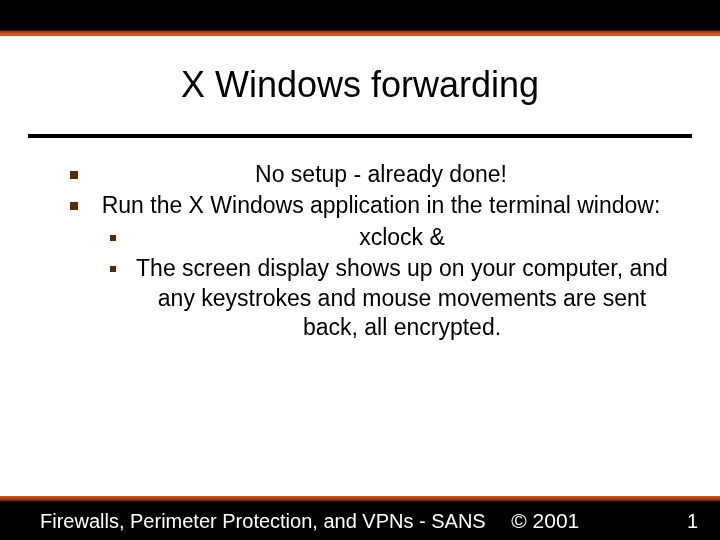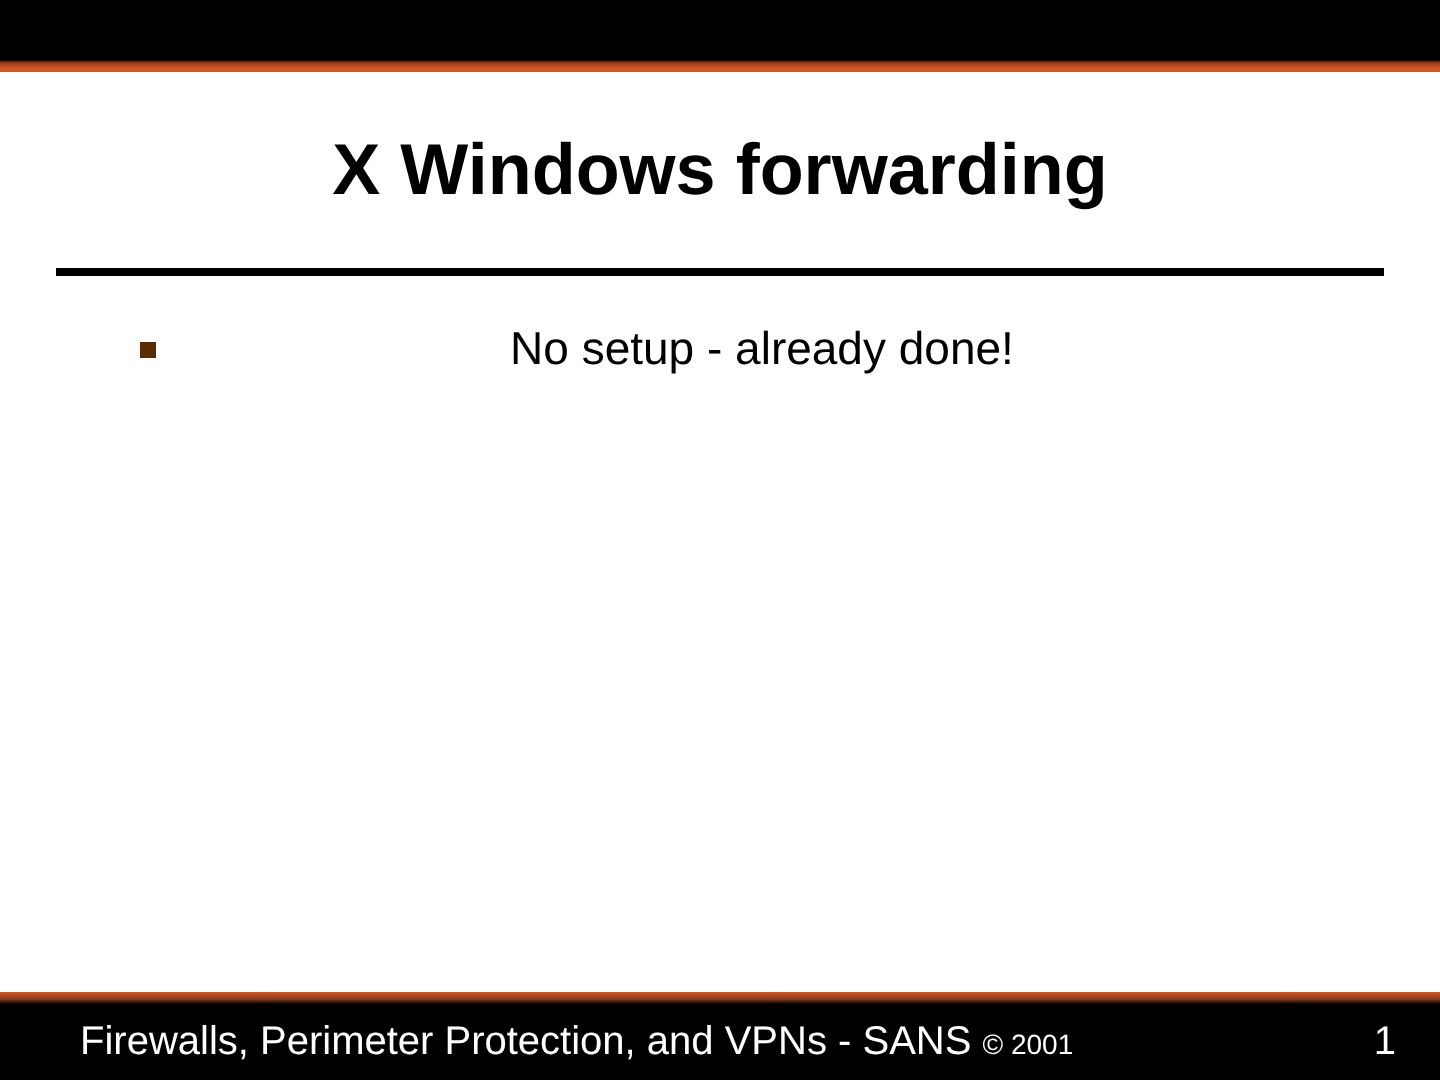--- a/index.html
+++ b/index.html
@@ -13,21 +13,21 @@
     height: 36px;
     background: linear-gradient(to bottom, #000000 0%, #000000 88%, #8b3a1a 92%, #d15a24 100%);
     border-bottom: 2px solid #d15a24;
   }
   .title-area {
     text-align: center;
     padding: 28px 20px 14px 20px;
   }
   .title {
     font-size: 36px;
-    font-weight: 700;
+    font-weight: 400;
     color: #000;
   }
   .title-rule {
     margin: 14px 28px 0 28px;
     height: 4px;
     background: #000;
   }
   .content {
     padding: 22px 50px 0 70px;
   }
@@ -85,40 +85,48 @@
     align-items: center;
     justify-content: space-between;
     padding: 6px 22px 0 40px;
   }
   .footer-text {
     color: #ffffff;
     font-size: 20px;
     font-weight: 400;
   }
   .footer-text .copyright {
-    font-size: 14px;
+    font-size: 21px;
+    margin-left: 20px;
   }
   .page-num {
     color: #ffffff;
     font-size: 20px;
   }
 </style>
 </head>
 <body>
 
 <div class="top-band"></div>
 
 <div class="title-area">
   <h1 class="title">X Windows forwarding</h1>
 </div>
 <div class="title-rule"></div>
 
 <div class="content">
   <ul class="outer">
     <li>No setup - already done!</li>
+    <li>
+      <span>Run the X Windows application in the terminal window:</span>
+      <ul class="inner">
+        <li>xclock &amp;</li>
+        <li>The screen display shows up on your computer, and any keystrokes and mouse movements are sent back, all encrypted.</li>
+      </ul>
+    </li>
   </ul>
 </div>
 
 <div class="footer">
   <div class="footer-text">
     <span>Firewalls, Perimeter Protection, and VPNs - SANS </span><span class="copyright">© 2001</span>
   </div>
   <div class="page-num">1</div>
 </div>
 

